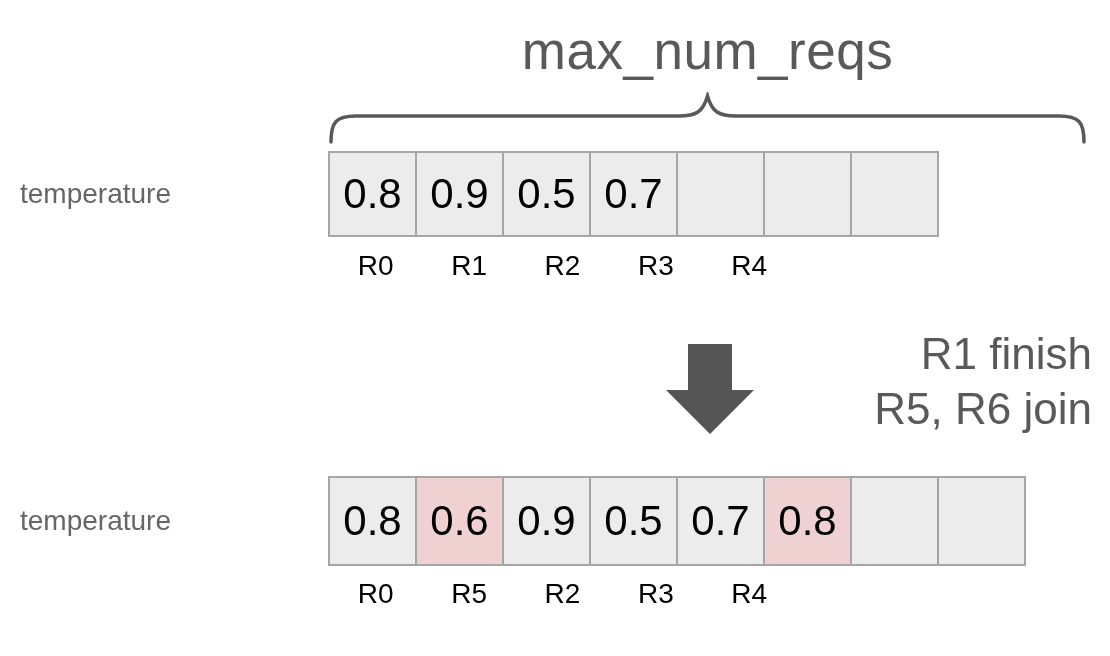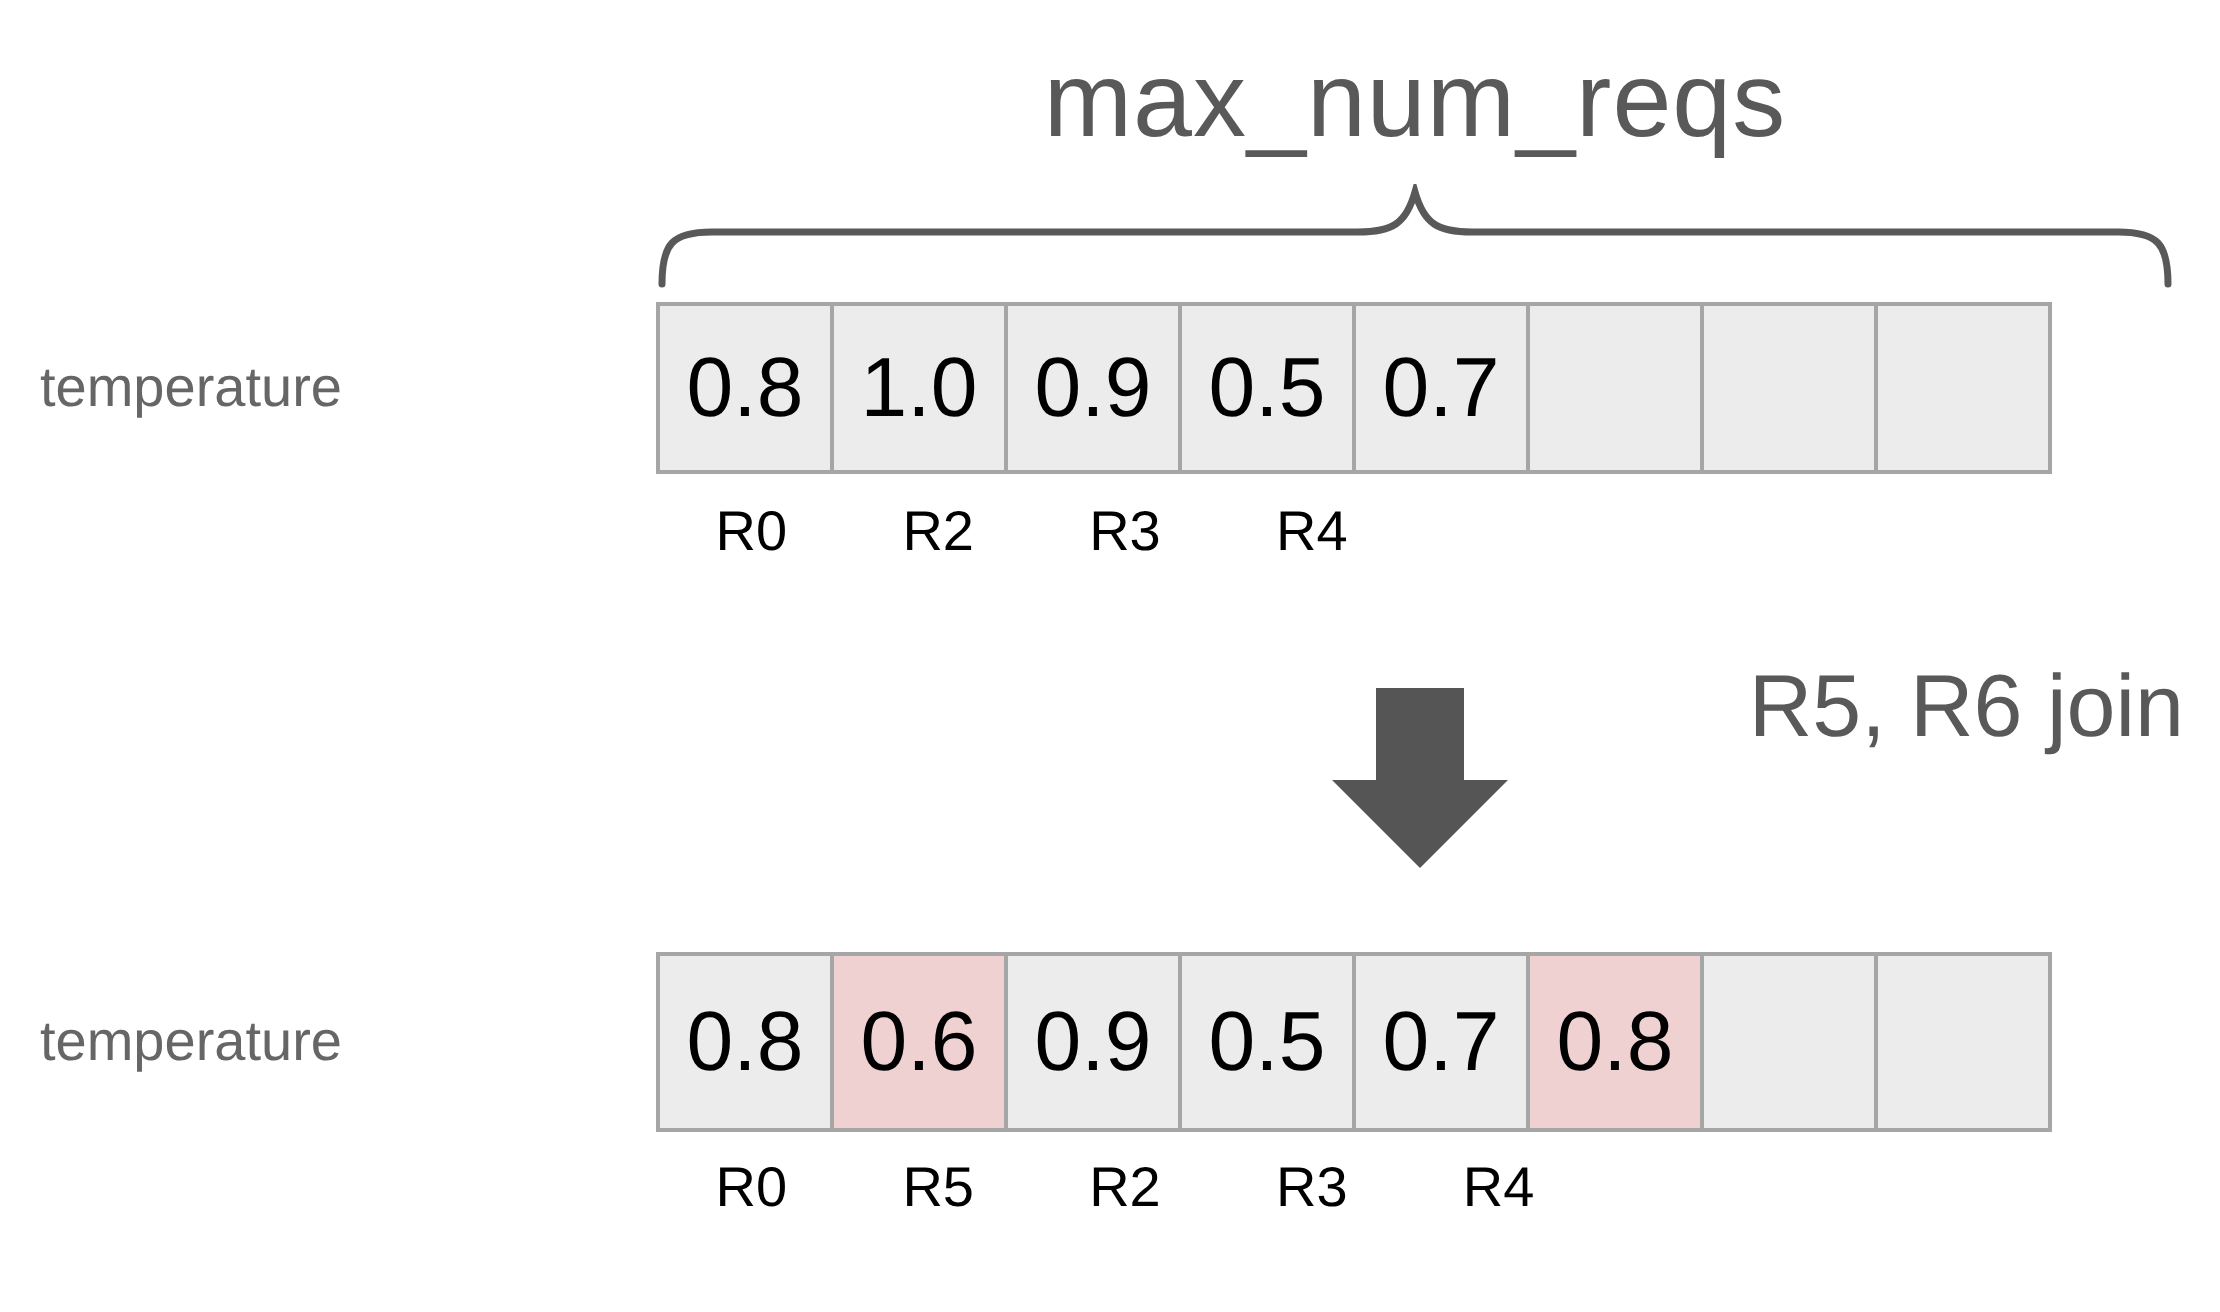--- a/index.html
+++ b/index.html
@@ -107,41 +107,42 @@
   <div class="brace-title">max_num_reqs</div>
 
   <svg class="brace-svg" viewBox="0 0 757 52">
     <path d="M 2 50 C 2 30 7 24 27 24 L 350 24 C 367 24 374 20 378.5 4 C 383 20 390 24 407 24 L 730 24 C 750 24 755 30 755 50" fill="none" stroke="#595959" stroke-width="3.5" stroke-linecap="round"></path>
   </svg>
 
   <div class="row-label r1">temperature</div>
 
   <div class="cells r1" id="row0-cells">
       <div class="cell">0.8</div>
-      <div class="cell">1.0</div>
       <div class="cell">0.9</div>
       <div class="cell">0.5</div>
       <div class="cell">0.7</div>
       <div class="cell"></div>
       <div class="cell"></div>
       <div class="cell"></div>
     </div>
 
   <div class="req-labels r1" id="row0-reqs">
       <div class="req-label">R0</div>
+      <div class="req-label">R1</div>
       <div class="req-label">R2</div>
       <div class="req-label">R3</div>
       <div class="req-label">R4</div>
     </div>
 
   <svg class="arrow-svg" viewBox="0 0 88 90">
     <path d="M 22 0 H 66 V 46 H 88 L 44 90 L 0 46 H 22 Z" fill="#555555"></path>
   </svg>
 
   <div class="transition-note">
+    <div>R1 finish</div>
     <div>R5, R6 join</div>
   </div>
 
   <div class="row-label r2">temperature</div>
 
   <div class="cells r2" id="row1-cells">
       <div class="cell">0.8</div>
       <div class="cell highlighted">0.6</div>
       <div class="cell">0.9</div>
       <div class="cell">0.5</div>

